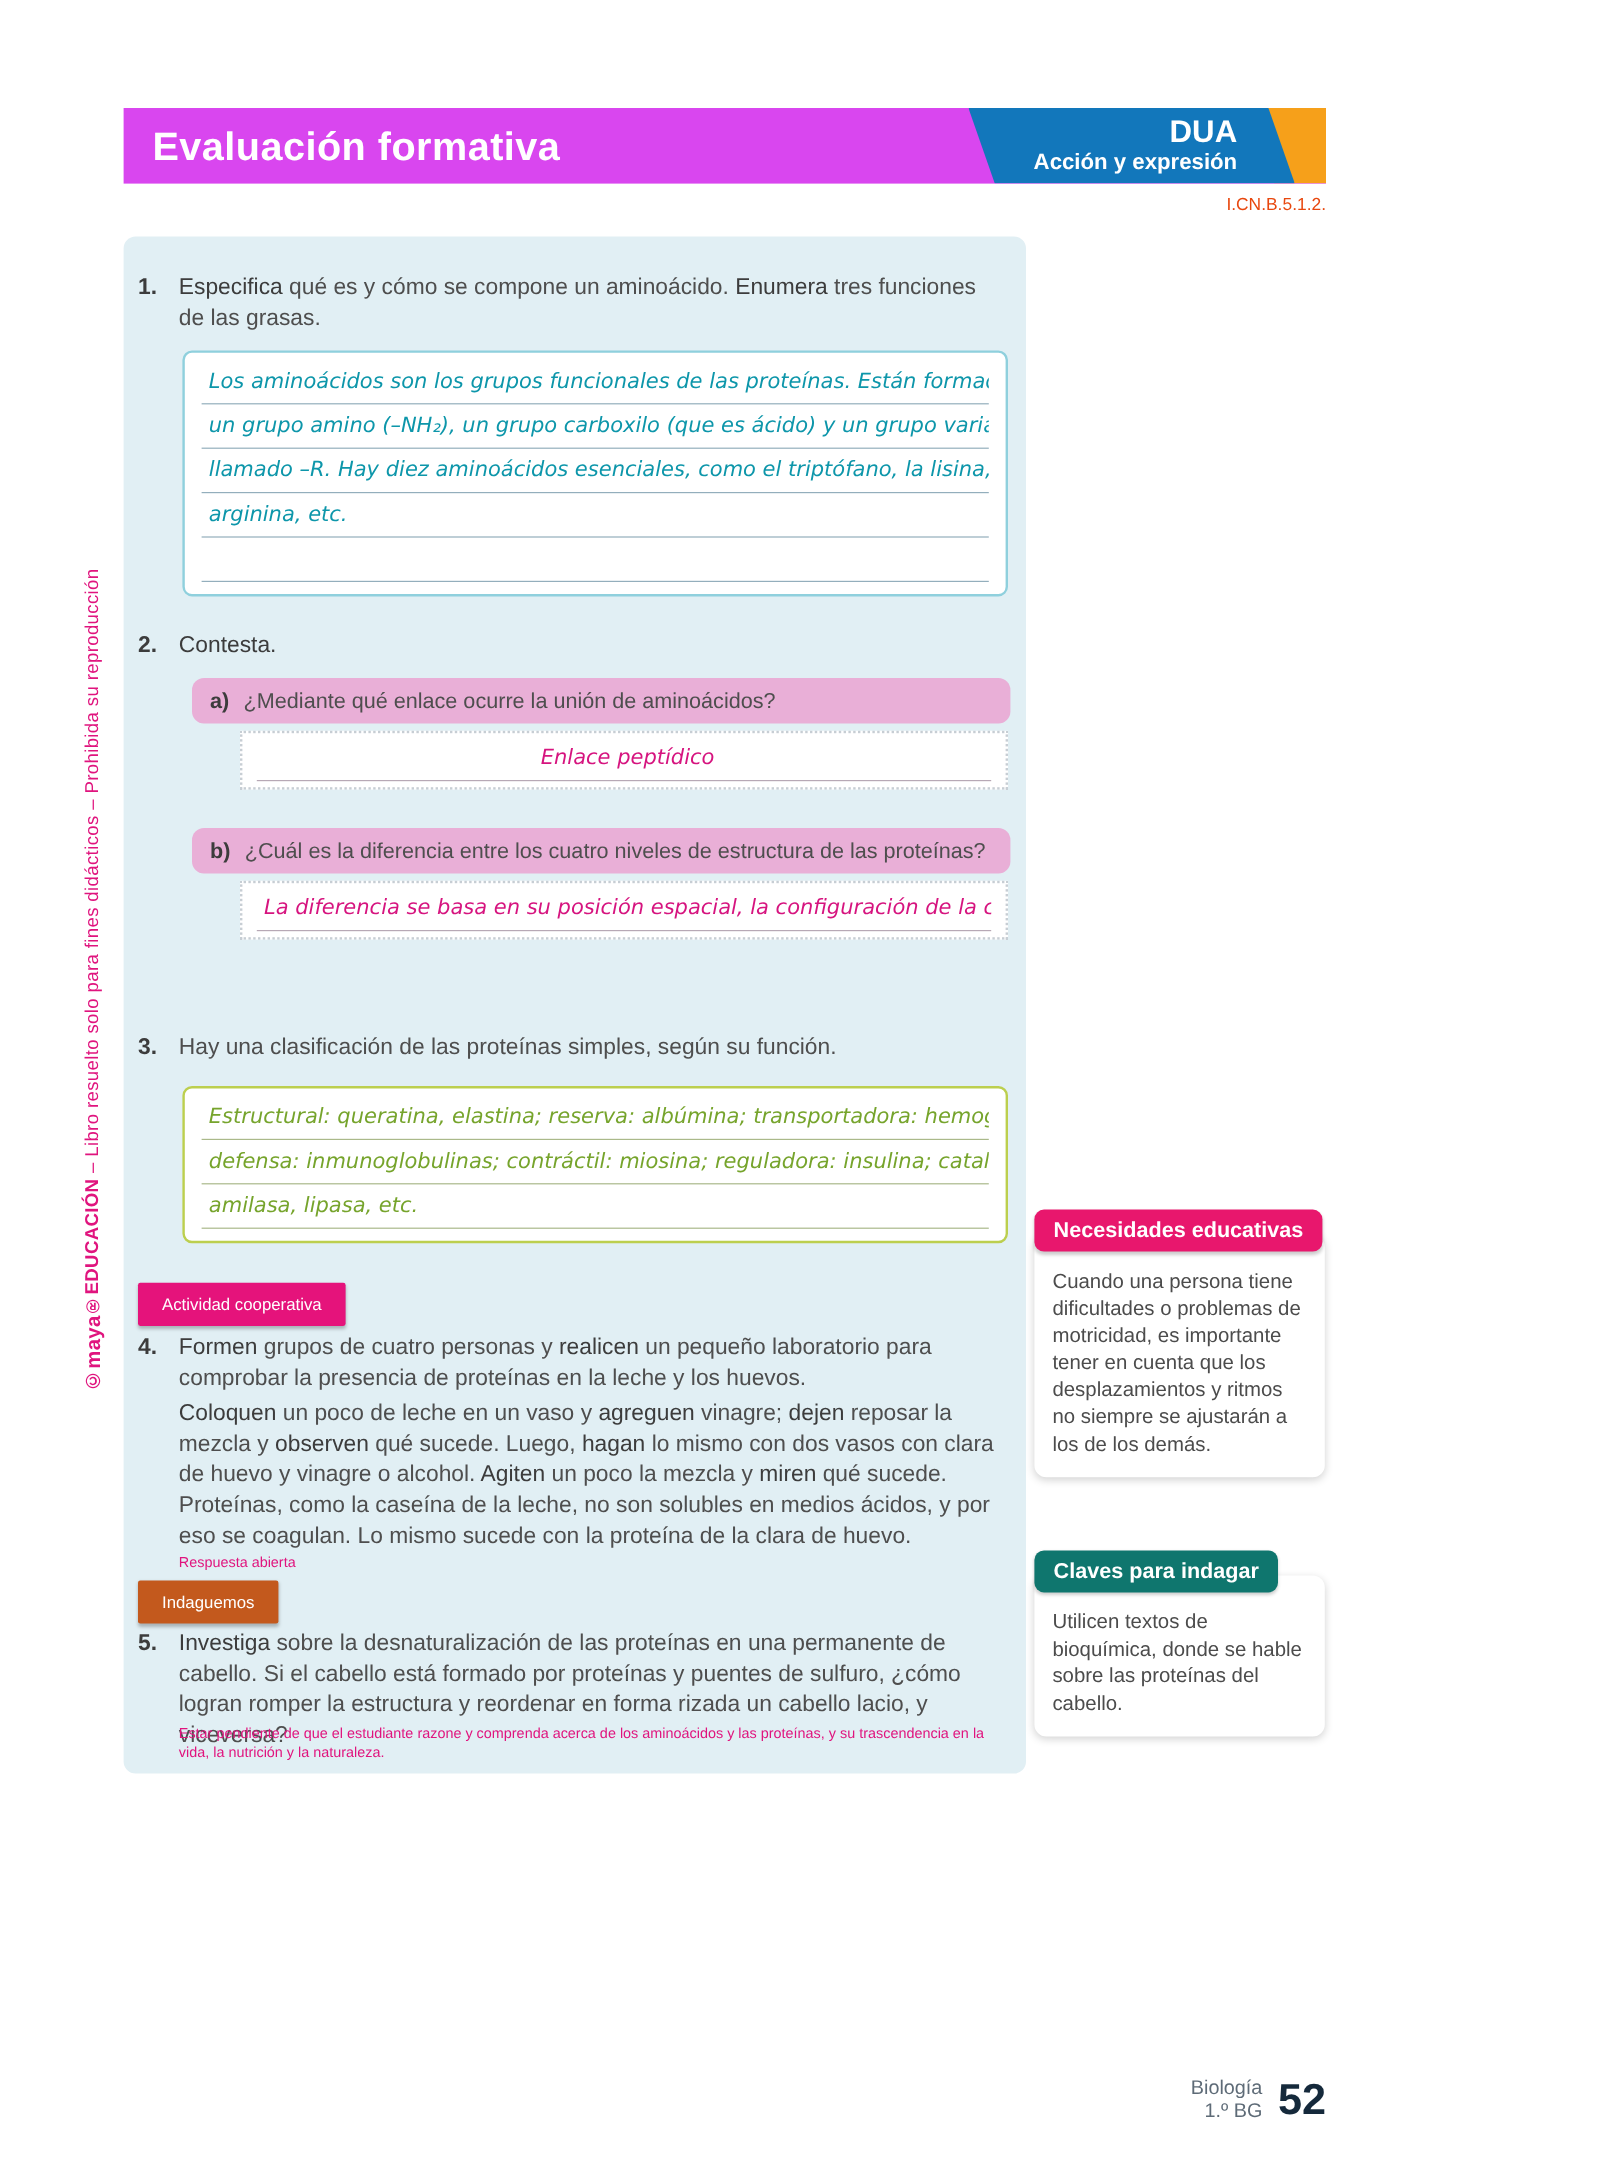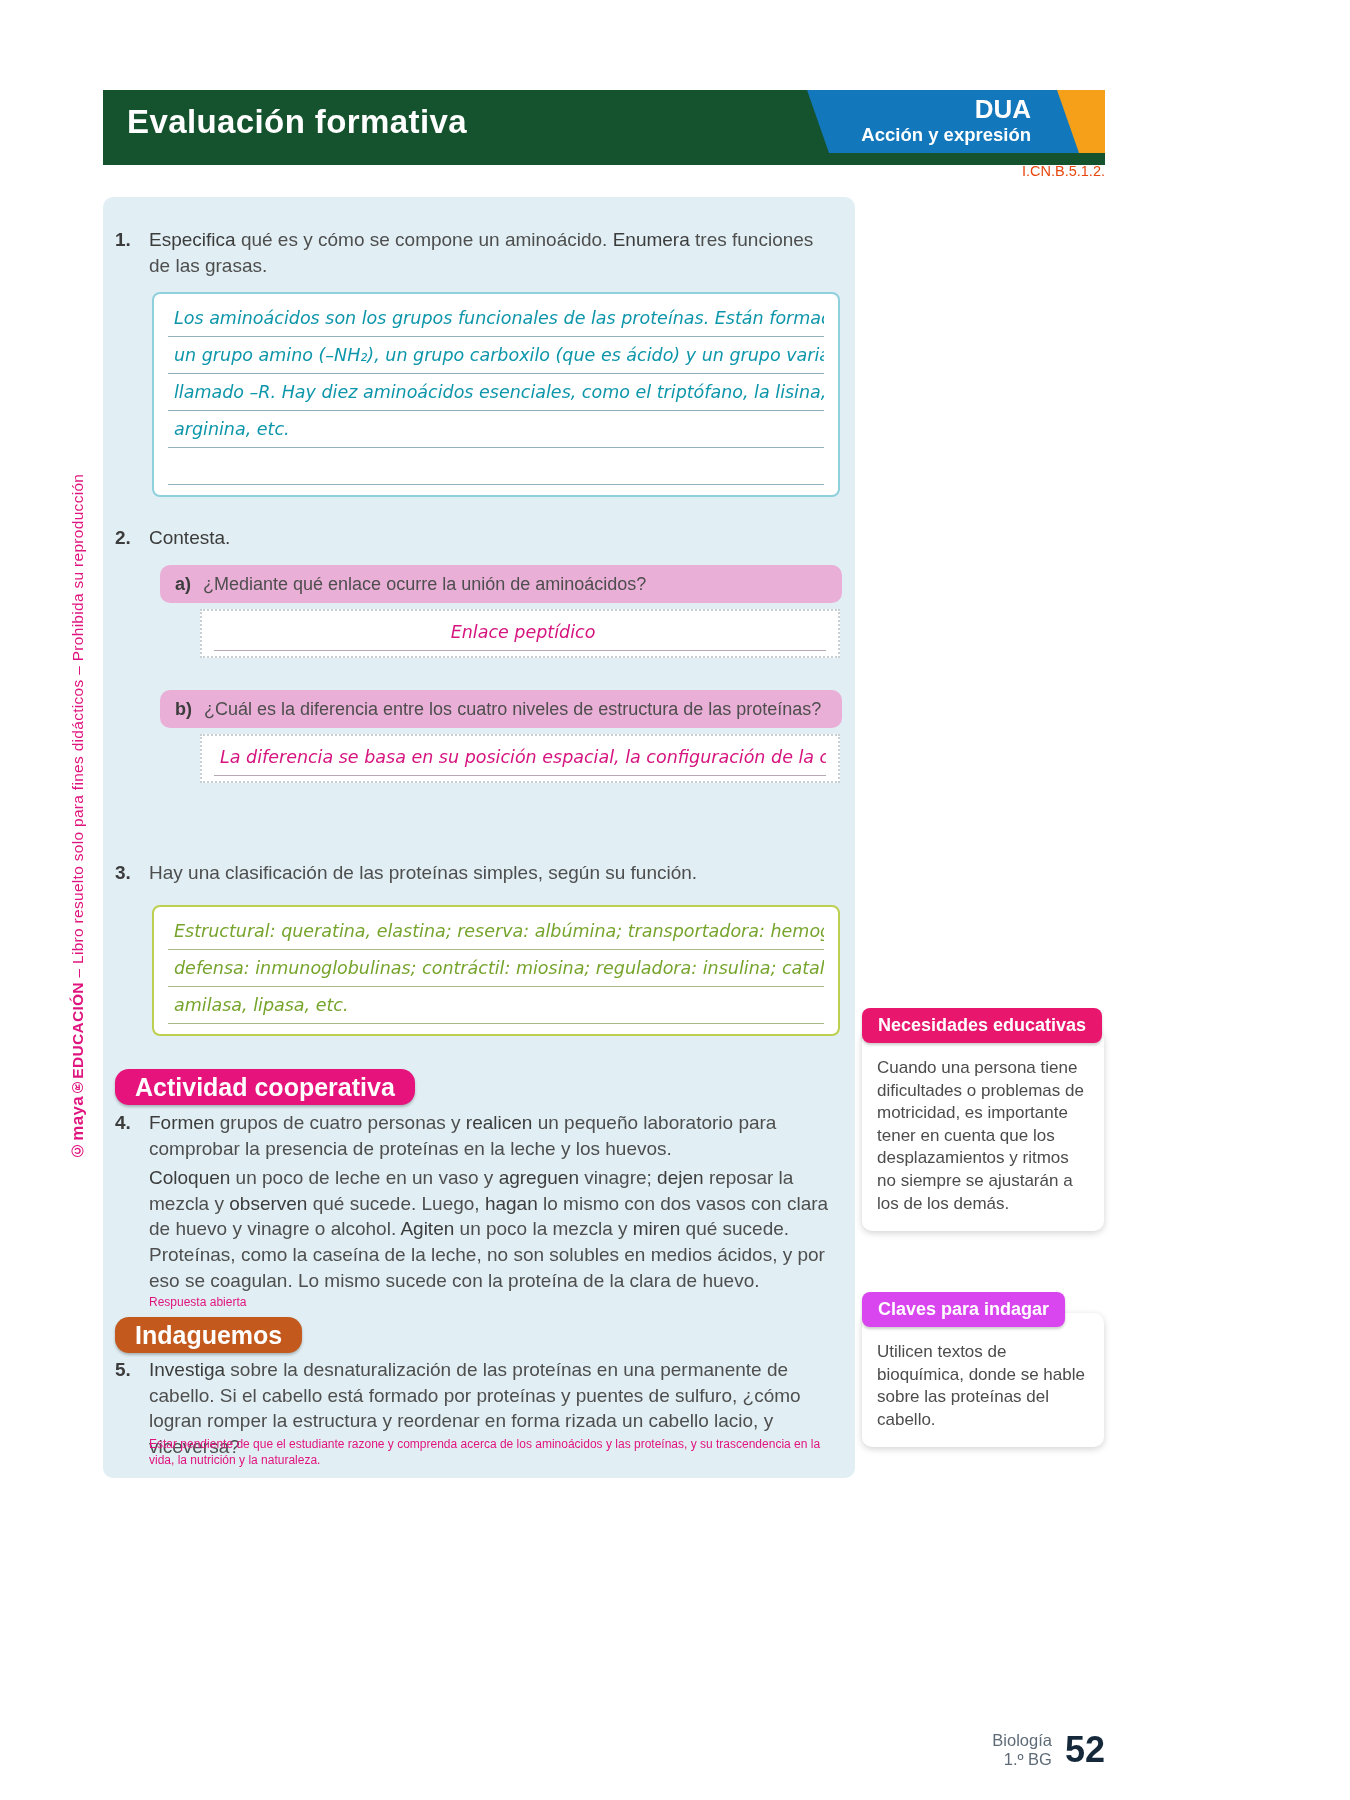--- a/index.html
+++ b/index.html
@@ -1,21 +1,21 @@
 <!DOCTYPE html>
 <html><head>
 <meta charset="utf-8">
 <style>
   * { box-sizing: border-box; margin: 0; padding: 0; }
   html, body { width: 1350px; height: 1800px; background: #ffffff; font-family: "Liberation Sans", sans-serif; position: relative; }
 
   .page { position: absolute; inset: 0; overflow: hidden; }
 
   
-  .header-bar { position: absolute; left: 103px; top: 90px; width: 1002px; height: 75px; background: #14532d; }
+  .header-bar { position: absolute; left: 103px; top: 90px; width: 1002px; height: 63px; background: #d946ef; }
   .header-title { color: #fff; font-size: 33px; font-weight: bold; line-height: 63px; padding-left: 24px; letter-spacing: .4px; }
   .dua-orange { position: absolute; top: 0; right: 0; width: 95px; height: 63px; background: #f6a01a;
                 clip-path: polygon(28px 0, 95px 0, 95px 63px, 52px 63px); }
   .dua-block  { position: absolute; top: 0; right: 26px; width: 272px; height: 63px; background: #1277bb;
                 clip-path: polygon(0 0, 250px 0, 272px 63px, 22px 63px);
                 text-align: right; padding: 5px 48px 0 0; }
   .dua-l1 { color: #fff; font-weight: bold; font-size: 26px; line-height: 28px; }
   .dua-l2 { color: #fff; font-weight: bold; font-size: 18.5px; line-height: 23px; }
 
   .code { position: absolute; left: 103px; top: 163px; width: 1002px; text-align: right; color: #e8470e; font-size: 14.5px; }
@@ -62,33 +62,33 @@
   .q4 { top: 913px; }
   .q5 { top: 1160px; }
 
   .qpara { position: absolute; left: 46px; right: 18px; font-size: 19px; line-height: 1.35; color: #4e4e4e; }
   .q4-body { top: 968px; }
 
   .pink-note { position: absolute; left: 46px; color: #e0147e; font-size: 12px; line-height: 1.32; }
   .q4-note { top: 1098px; }
   .q5-note { top: 1240px; right: 22px; }
 
-  .panel-badge { position: absolute; left: 12px; height: 36px; line-height: 36px; padding: 0 20px; border-radius: 14px;
-                 color: #fff; font-weight: bold; font-size: 25px; box-shadow: 0 2px 3px rgba(0,0,0,.25); }
+  .panel-badge { position: absolute; left: 12px; height: 36px; line-height: 36px; padding: 0 20px; border-radius: 2px;
+                 color: #fff; font-weight: normal; font-size: 14px; box-shadow: 0 2px 3px rgba(0,0,0,.25); }
   .badge-coop    { top: 872px;  background: #e5137b; }
   .badge-inquiry { top: 1120px; background: #c3591d; }
 
   
   .sidebox { position: absolute; left: 862px; width: 242px; }
   .sidebox-needs { top: 1008px; }
   .sidebox-clues { top: 1292px; }
   .side-badge { position: relative; z-index: 2; display: inline-block; padding: 7px 16px; border-radius: 8px;
                 color: #fff; font-weight: bold; font-size: 18px; box-shadow: 0 2px 3px rgba(0,0,0,.2); }
   .badge-needs { background: #e8176d; }
-  .badge-clues { background: #d946ef; }
+  .badge-clues { background: #0f766e; }
   .side-body { position: relative; z-index: 1; margin-top: -14px; background: #fff; border-radius: 10px;
                box-shadow: 0 2px 7px rgba(0,0,0,.18); padding: 28px 15px 16px; font-size: 17px; line-height: 1.33; color: #4c4c4c; }
 
   
   .footer { position: absolute; left: 930px; top: 1731px; width: 175px; display: flex; justify-content: flex-end; align-items: center; gap: 13px; }
   .footer-meta { text-align: right; color: #5e6b77; font-size: 16.5px; line-height: 1.18; }
   .footer-page { color: #15293b; font-size: 36px; font-weight: bold; line-height: 1; }
 </style>
 </head>
 <body>

